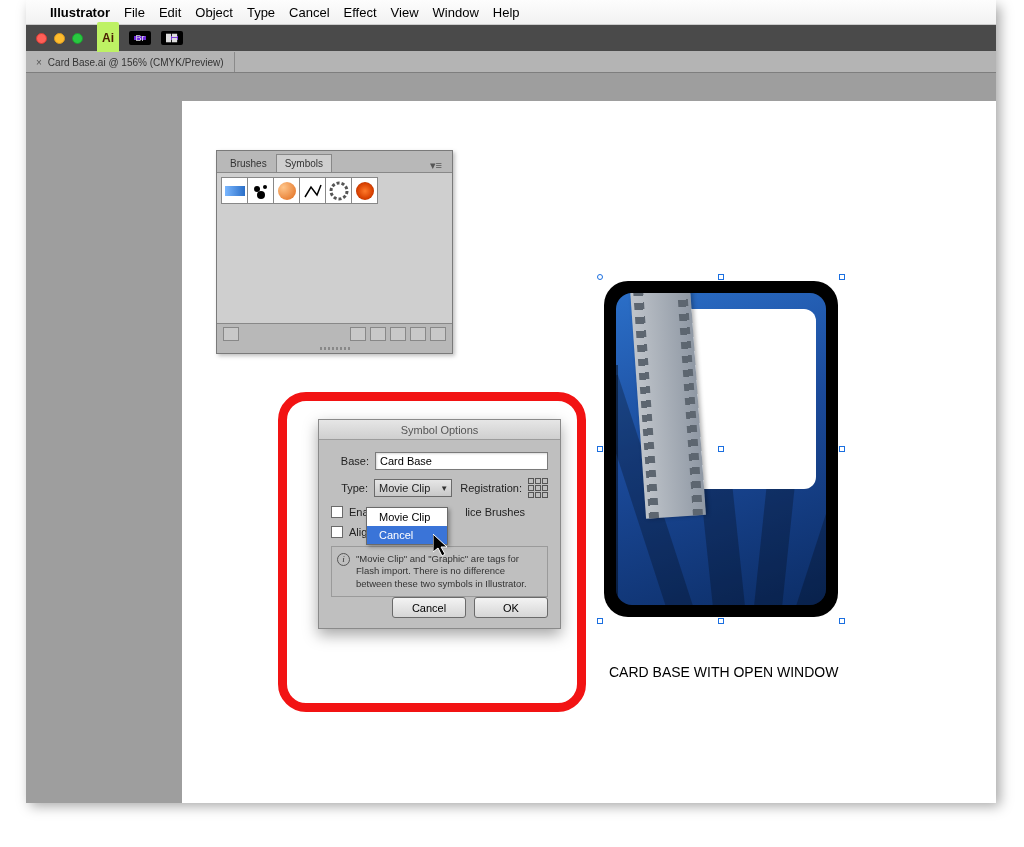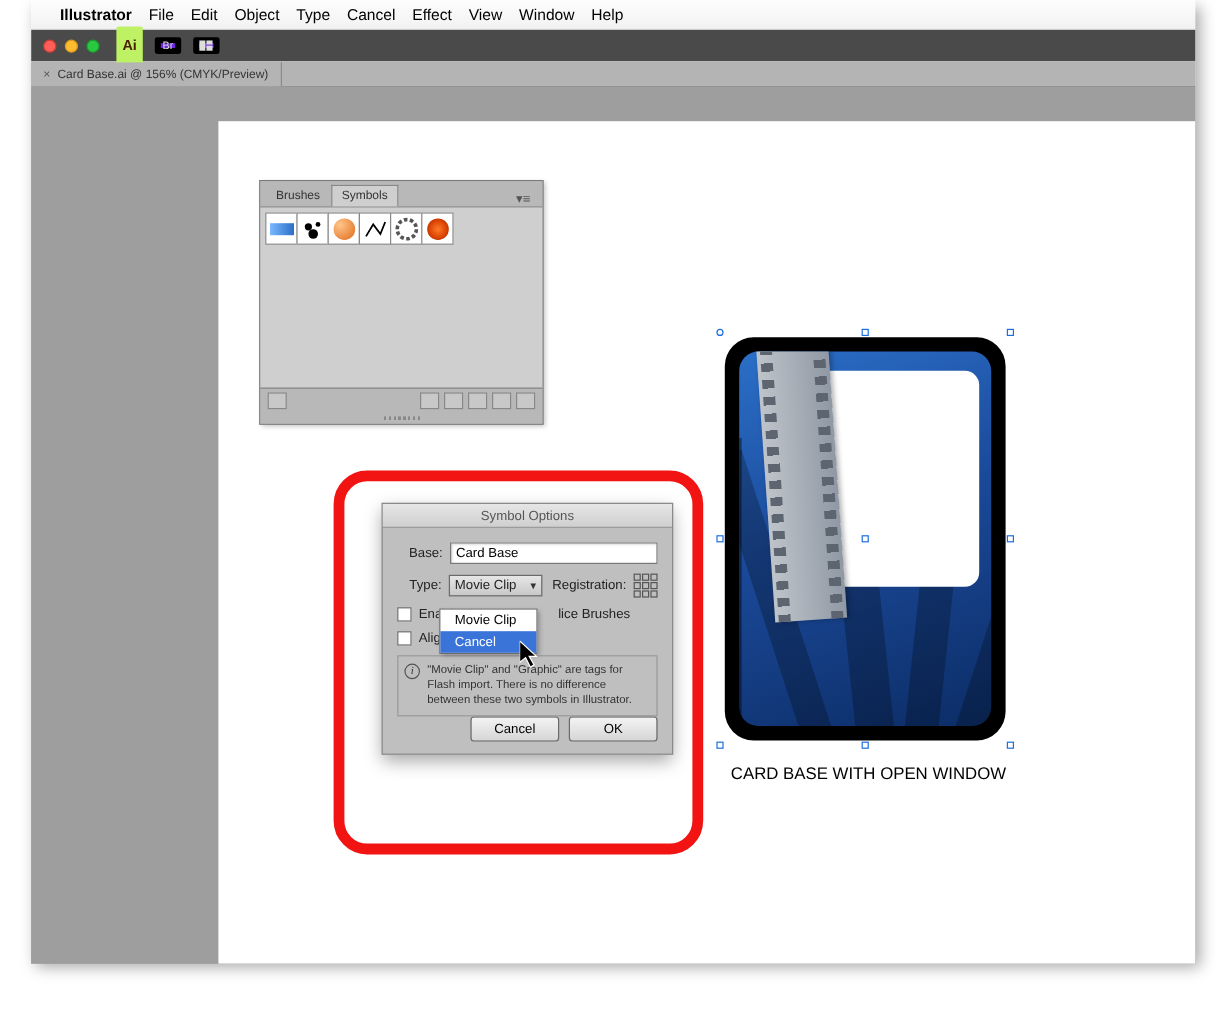--- a/index.html
+++ b/index.html
@@ -197,21 +197,21 @@
     background:repeating-linear-gradient(to bottom, #5d6670 0 7px, transparent 7px 14px);
   }
   .filmstrip::before { left:3px; }
   .filmstrip::after { right:3px; }
   .sel-handles { position:absolute; inset:-4px; pointer-events:none; }
   .sh { position:absolute; width:6px; height:6px; background:#fff; border:1px solid #1b6fe0; }
   .sh.tl{left:-3px;top:-3px}.sh.tr{right:-3px;top:-3px}.sh.bl{left:-3px;bottom:-3px}.sh.br{right:-3px;bottom:-3px}
   .sh.tm{left:50%;top:-3px;margin-left:-3px}.sh.bm{left:50%;bottom:-3px;margin-left:-3px}
   .sh.ml{left:-3px;top:50%;margin-top:-3px}.sh.mr{right:-3px;top:50%;margin-top:-3px}
   .sh.c{left:50%;top:50%;margin:-3px 0 0 -3px}
-  .caption { position:absolute; left:609px; top:636px; font-size:14px; font-family:"Myriad Pro","Helvetica Neue",sans-serif; }
+  .caption { position:absolute; left:609px; top:664px; font-size:14px; font-family:"Myriad Pro","Helvetica Neue",sans-serif; }
 </style>
 </head>
 <body>
 
 <div class="window-wrap">
 
   <div class="mac-menubar">
     <span class="apple"></span>
     <span class="app-name">Illustrator</span>
     <span>File</span>

